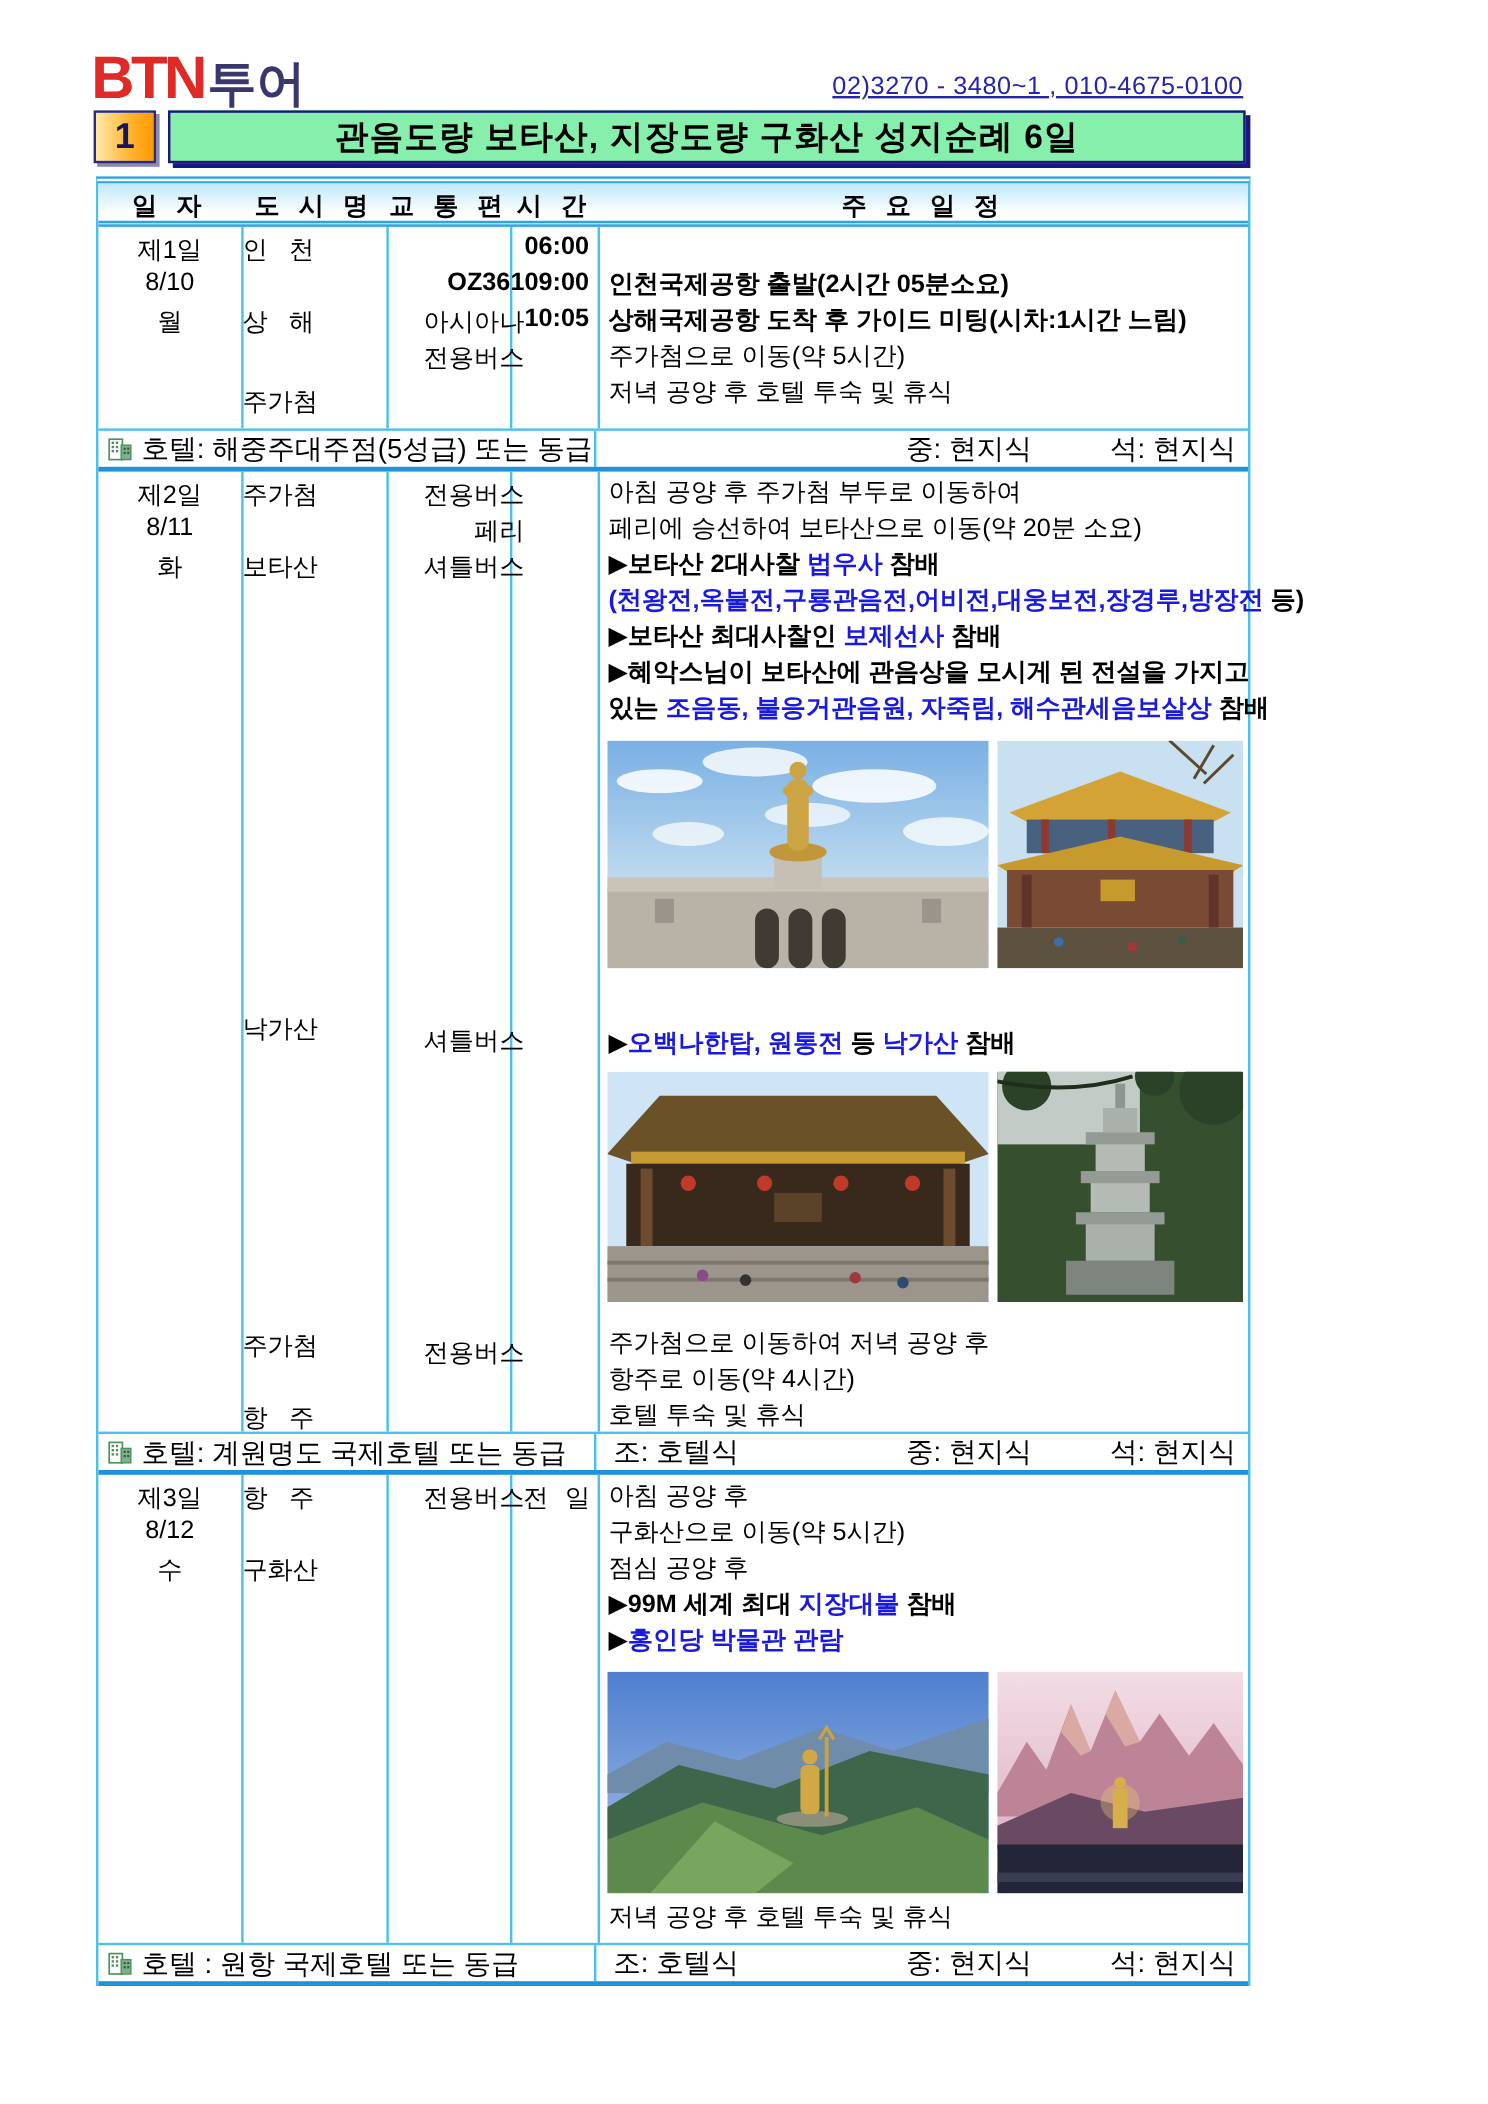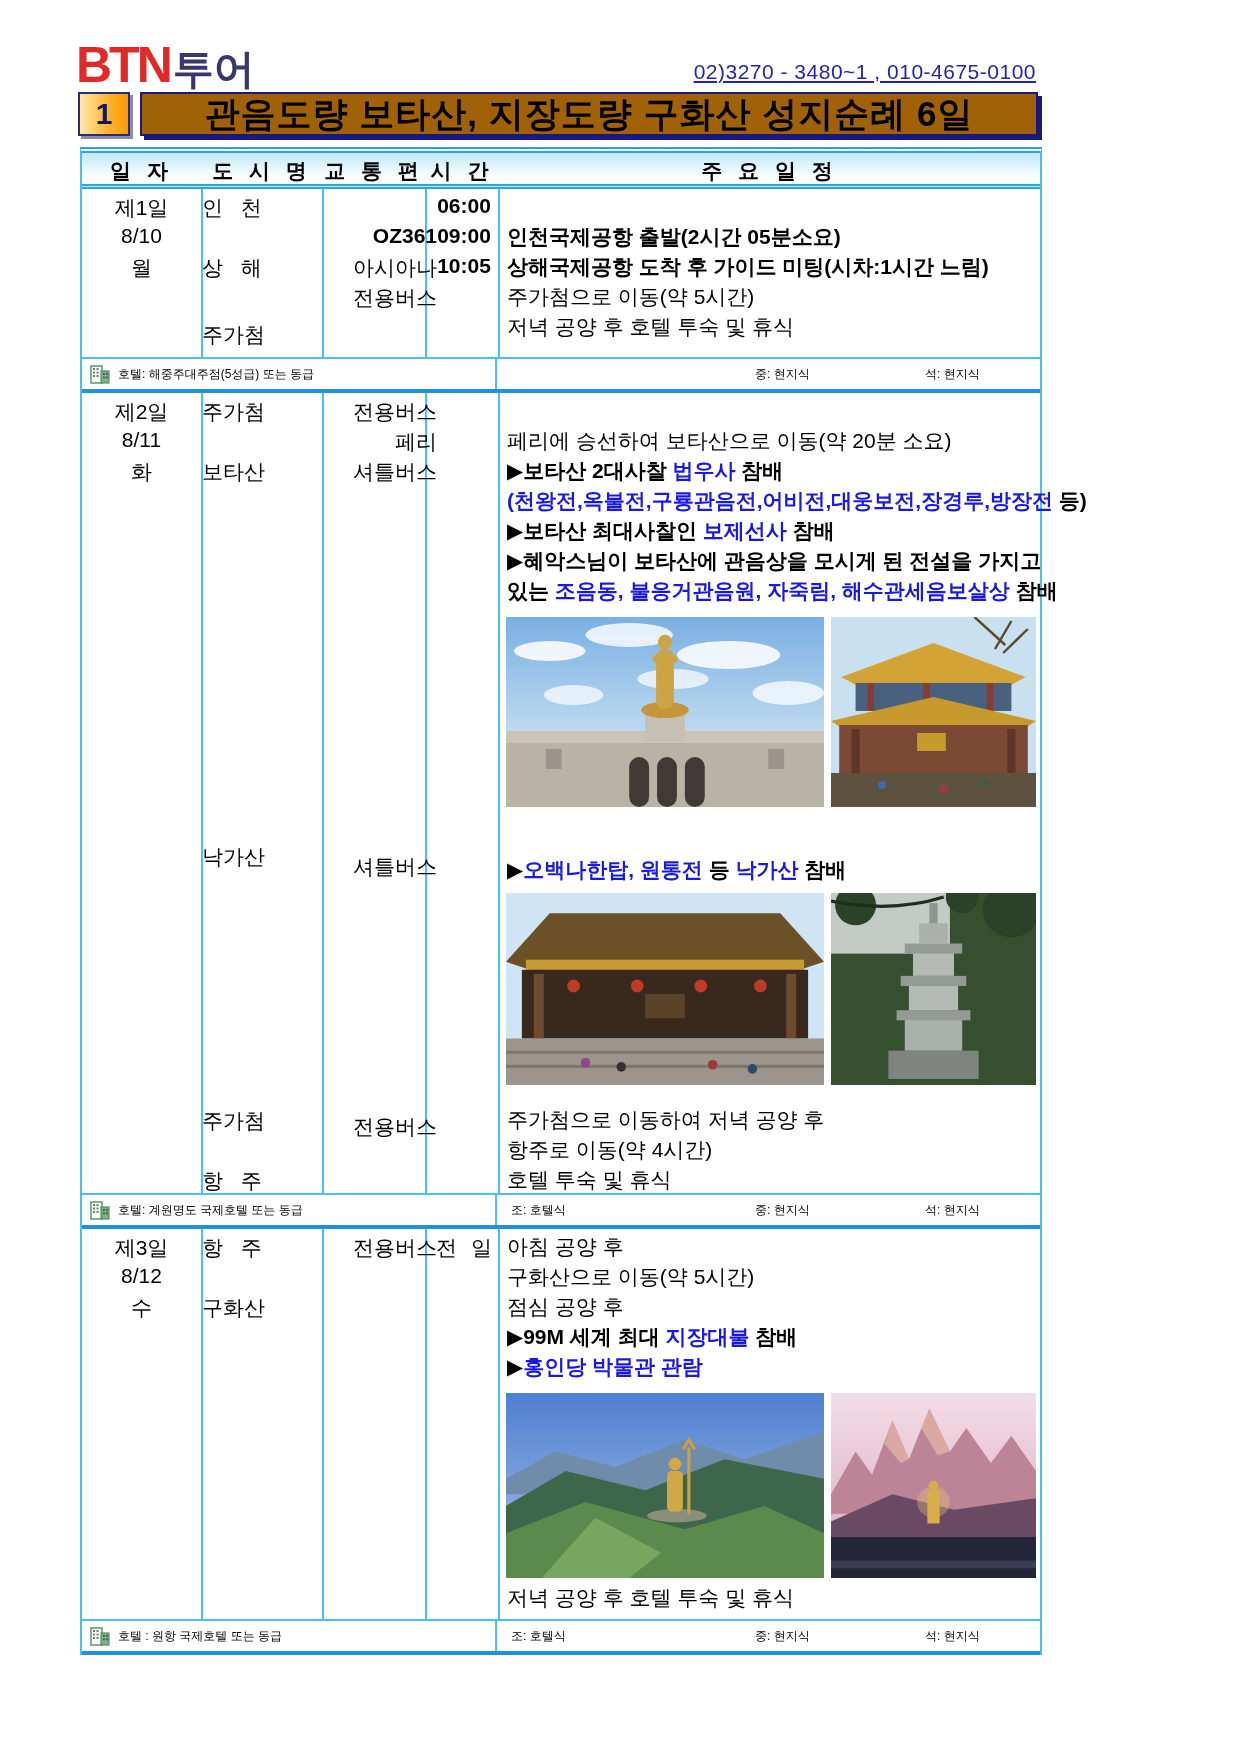--- a/index.html
+++ b/index.html
@@ -11,23 +11,23 @@
   .logo-btn{font-size:50px;font-weight:900;color:#e02a28;letter-spacing:-3px;line-height:1;}
   .logo-tour{font-size:41px;font-weight:bold;color:#38386e;margin-left:3px;line-height:1;}
   .phone{position:absolute;right:204px;top:60px;font-size:21px;color:#2424ae;letter-spacing:.5px;text-decoration:underline;}
 
   
   .titlerow{position:absolute;left:78px;top:92px;width:960px;height:44px;}
   .numbox{position:absolute;left:0;top:0;width:48px;height:40px;border:2px solid #2a2a7c;
           background:linear-gradient(90deg,#ffe9a8,#ffb32e 60%,#ff9a00);
           box-shadow:3px 3px 0 #8a8ab0;display:flex;align-items:center;justify-content:center;
           font-size:30px;font-weight:bold;color:#16165e;}
-  .titlebox{position:absolute;left:62px;top:0;right:0;height:40px;background:#a16207;
+  .titlebox{position:absolute;left:62px;top:0;right:0;height:40px;background:#86efac;
           border:2px solid #18187e;box-shadow:4px 4px 0 #18187e;display:flex;align-items:center;
-          justify-content:center;font-size:35px;font-weight:bold;letter-spacing:1px;}
+          justify-content:center;font-size:28px;font-weight:bold;letter-spacing:1px;}
 
   
   .tbl{position:absolute;left:80px;top:147px;width:958px;
        border-left:2px solid #49c0ef;border-right:2px solid #49c0ef;
        border-top:6px double #2da3e0;}
   .thead{position:relative;height:31px;border-bottom:5px double #2da3e0;
          background:linear-gradient(180deg,#bfe9fa,#ffffff 80%);}
   .he{position:absolute;top:4px;text-align:center;font-weight:bold;font-size:21px;letter-spacing:5px;white-space:nowrap;}
   .h1{left:0;width:119px}.h2{left:120px;width:120px}.h3{left:241px;width:102px}
   .h4{left:344px;width:72px}.h5{left:417px;right:0}
@@ -46,21 +46,21 @@
 
   .content{position:absolute;left:417px;top:0;right:0;bottom:0;}
   .ln{position:absolute;left:8px;font-size:21px;white-space:nowrap;line-height:26px;}
 
   .imgrow{position:absolute;left:7px;display:flex;gap:7px;}
   .ph{position:relative;overflow:hidden;}
   .ph svg{display:block;width:100%;height:100%;}
 
   
   .hotel{position:relative;display:flex;height:30px;border-bottom:4px solid #1e93da;
-         font-size:12px;align-items:center;}
+         font-size:23px;align-items:center;}
   .hleft{width:415px;height:100%;border-right:2px solid #49c0ef;display:flex;align-items:center;
          gap:7px;padding-left:7px;box-sizing:border-box;white-space:nowrap;}
   .hicon{display:inline-flex;width:22px;height:22px;}
   .hmeals{position:relative;flex:1;height:100%;}
   .meal{position:absolute;top:50%;transform:translateY(-50%);white-space:nowrap;}
   .mb{left:14px}.ml{left:258px}.md{left:428px}
 </style>
 </head>
 <body>
 
@@ -151,20 +151,21 @@
       <div class="e c2e" style="top:65px">보타산</div>
       <div class="e c2e" style="top:450px">낙가산</div>
       <div class="e c2e" style="top:714px">주가첨</div>
       <div class="e c2e" style="top:774px">항 주</div>
       <div class="e c3e" style="top:5px">전용버스</div>
       <div class="e c3e" style="top:35px">페리</div>
       <div class="e c3e" style="top:65px">셔틀버스</div>
       <div class="e c3e" style="top:460px">셔틀버스</div>
       <div class="e c3e" style="top:720px">전용버스</div>
       <div class="content">
+        <div class="ln" style="top:5px"><span>아침 공양 후 주가첨 부두로 이동하여</span></div>
         <div class="ln" style="top:35px"><span>페리에 승선하여 보타산으로 이동(약 20분 소요)</span></div>
         <div class="ln" style="top:65px"><span style="font-weight: bold;">▶보타산 2대사찰 </span><span style="font-weight: bold; color: rgb(26, 26, 223);">법우사</span><span style="font-weight: bold;"> 참배</span></div>
         <div class="ln" style="top:95px"><span style="font-weight: bold; color: rgb(26, 26, 223);"> (천왕전,옥불전,구룡관음전,어비전,대웅보전,장경루,방장전</span><span style="font-weight: bold;"> 등)</span></div>
         <div class="ln" style="top:125px"><span style="font-weight: bold;">▶보타산 최대사찰인 </span><span style="font-weight: bold; color: rgb(26, 26, 223);">보제선사</span><span style="font-weight: bold;"> 참배</span></div>
         <div class="ln" style="top:155px"><span style="font-weight: bold;">▶혜악스님이 보타산에 관음상을 모시게 된 전설을 가지고</span></div>
         <div class="ln" style="top:185px"><span style="font-weight: bold; margin-top: 32px;">있는 </span><span style="font-weight: bold; color: rgb(26, 26, 223);">조음동, 불응거관음원, 자죽림, 해수관세음보살상</span><span style="font-weight: bold;"> 참배</span></div>
 
         <div class="imgrow" style="top:224px;height:190px">
           <div class="ph" style="width:318px">
             <svg viewBox="0 0 160 95" preserveAspectRatio="none">

